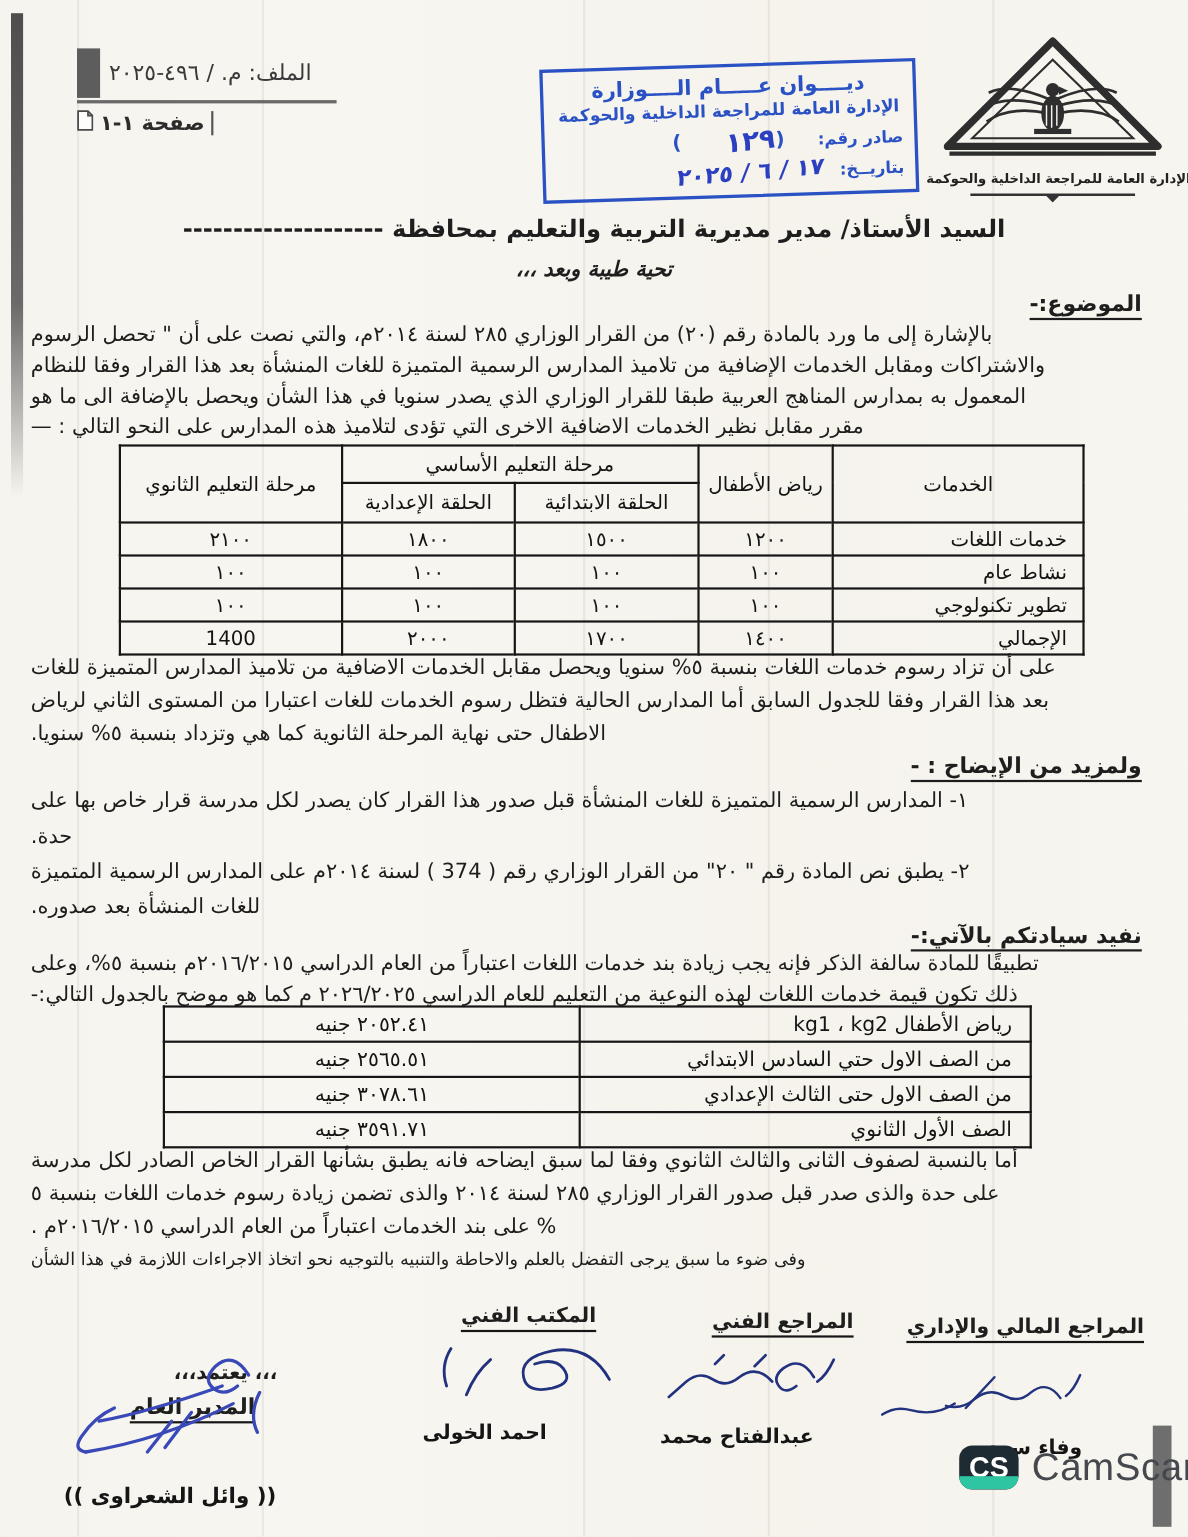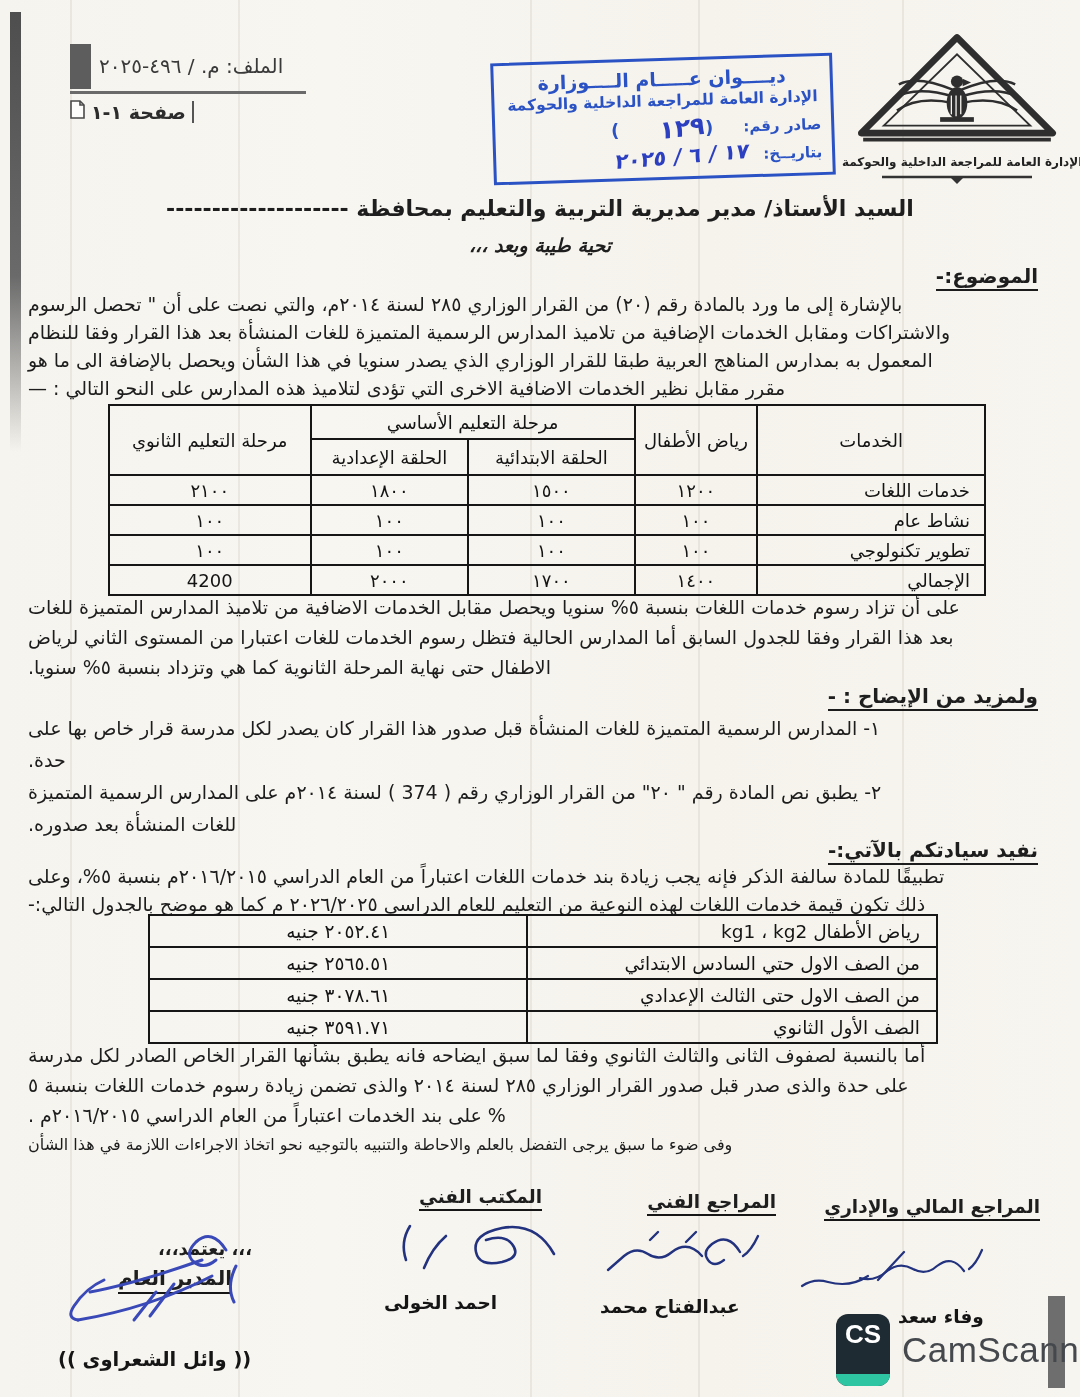--- a/index.html
+++ b/index.html
@@ -73,21 +73,21 @@
   .role { position:absolute; direction:rtl; font-size:18.5px; font-weight:700; white-space:nowrap;
           border-bottom:2.2px solid #161616; padding-bottom:2px; }
   .signame { position:absolute; direction:rtl; font-size:18.5px; font-weight:700; white-space:nowrap; color:#151515; }
   .approve { position:absolute; direction:rtl; font-size:18px; font-weight:700; white-space:nowrap; }
   .gm-title { position:absolute; direction:rtl; font-size:20px; font-weight:700; white-space:nowrap;
               border-bottom:2.4px solid #161616; padding-bottom:2px; }
   .sig { position:absolute; }
 
   
   .cs-wrap { position:absolute; left:836px; top:1314px; display:flex; align-items:center; gap:12px; }
-  .cs-icon { width:54px; height:72px; border-radius:12px; background:#1f2b33; position:relative; overflow:hidden; }
+  .cs-icon { width:54px; height:40px; border-radius:12px; background:#1f2b33; position:relative; overflow:hidden;margin-left:36px; }
   .cs-icon .cs-txt { position:absolute; top:5px; left:0; right:0; text-align:center; color:#ffffff;
                      font-weight:700; font-size:26px; font-family:"Liberation Sans", sans-serif; }
   .cs-icon .cs-bar { position:absolute; bottom:0; left:0; right:0; height:12px; background:#2ec5a2; }
   .cs-label { font-size:35px; color:#45494e; font-family:"Liberation Sans", sans-serif; letter-spacing:0.5px; }
 </style>
 </head>
 <body>
 
 <div class="page">
 
@@ -219,21 +219,21 @@
       <td>١٠٠</td>
       <td>١٠٠</td>
       <td>١٠٠</td>
       <td>١٠٠</td>
     </tr>
     <tr>
       <td class="lbl">الإجمالي</td>
       <td>١٤٠٠</td>
       <td>١٧٠٠</td>
       <td>٢٠٠٠</td>
-      <td>4200</td>
+      <td>1400</td>
     </tr>
   </tbody>
     </table>
 
   <div class="para lh30" style="top:592px">
     <div class="line">على أن تزاد رسوم خدمات اللغات بنسبة ٥% سنويا ويحصل مقابل الخدمات الاضافية من تلاميذ المدارس المتميزة للغات</div>
     <div class="line">بعد هذا القرار وفقا للجدول السابق أما المدارس الحالية فتظل رسوم الخدمات للغات اعتبارا من المستوى الثاني لرياض</div>
     <div class="line">الاطفال حتى نهاية المرحلة الثانوية كما هي وتزداد بنسبة ٥% سنويا.</div>
   </div>
 

